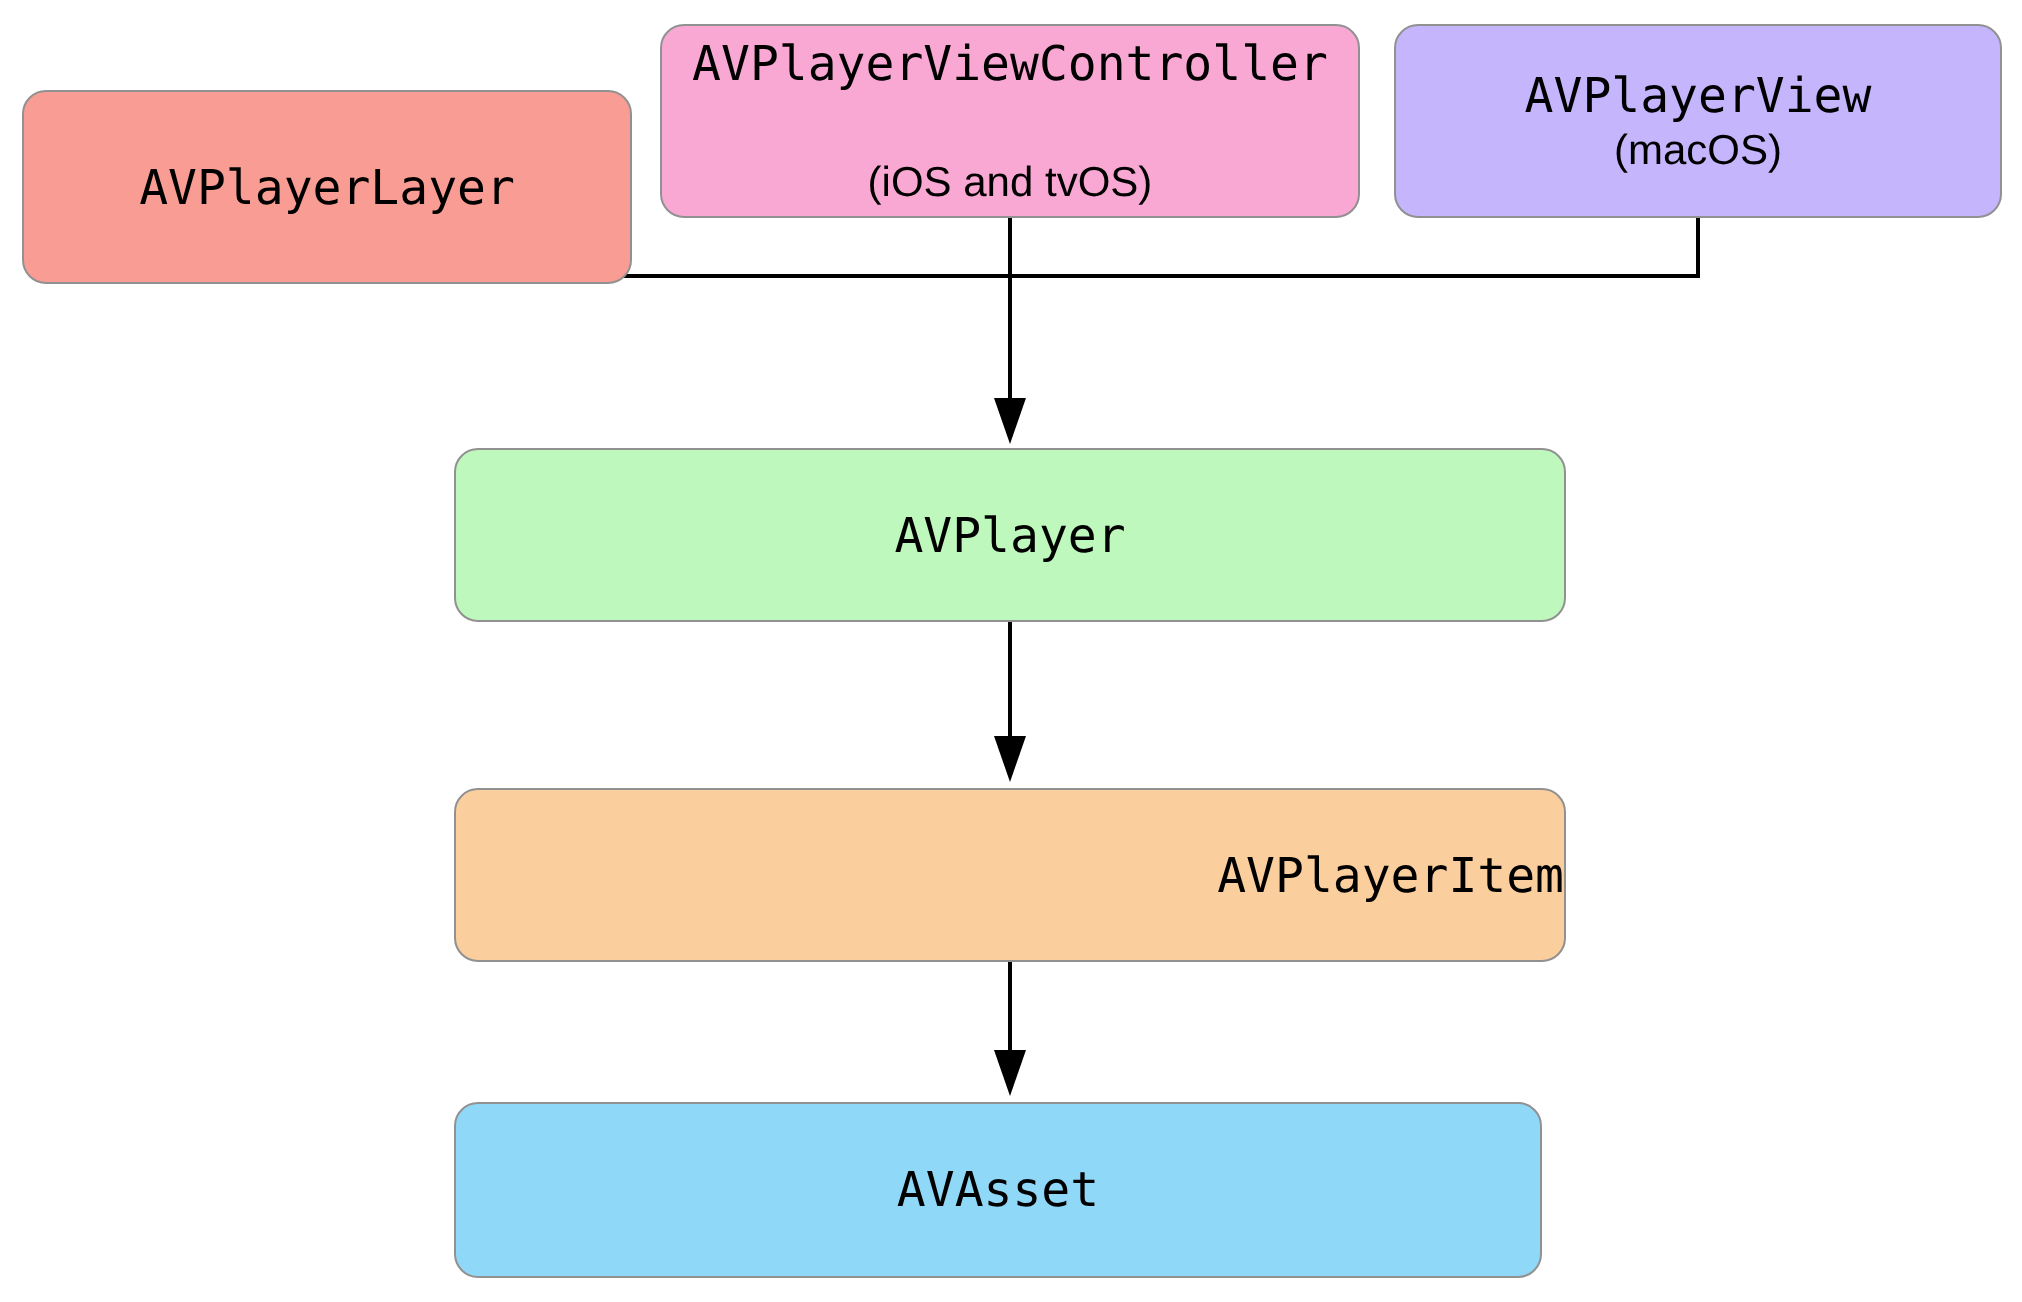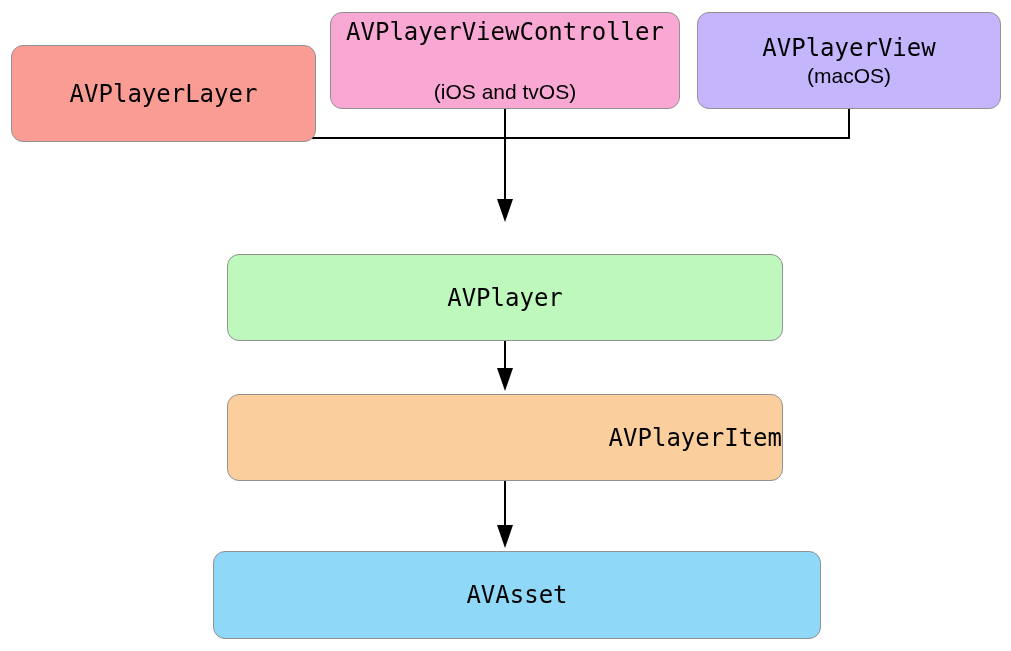--- a/index.html
+++ b/index.html
@@ -45,23 +45,23 @@
     font-family: Liberation Sans, sans-serif;
     font-size: 21px;
     line-height: 26px;
     color: #000000;
     white-space: nowrap;
   }
   
   .n-player-layer        { left: 11px;  top: 12px;  width: 305px; height: 97px; margin-top: 33px; }
   .n-player-view-ctrl    { left: 330px; top: 12px;  width: 350px; height: 97px; }
   .n-player-view         { left: 697px; top: 12px;  width: 304px; height: 97px; }
-  .n-player              { left: 227px; top: 224px; width: 556px; height: 87px; margin-top: 30px; }
+  .n-player              { left: 227px; top: 224px; width: 556px; height: 87px; }
   .n-player-item         { left: 227px; top: 394px; width: 556px; height: 87px; align-items: flex-end; }
-  .n-asset               { left: 213px; top: 551px; width: 608px; height: 88px; }
+  .n-asset               { left: 227px; top: 551px; width: 544px; height: 88px; }
 </style>
 </head>
 <body>
 
 <div class="canvas">
 
   <svg class="connectors" viewBox="0 0 1011 651">
 
     <line x1="163" y1="109" x2="163" y2="139" stroke-width="2" stroke="#000000"></line>
     <line x1="849" y1="109" x2="849" y2="139" stroke-width="2" stroke="#000000"></line>

